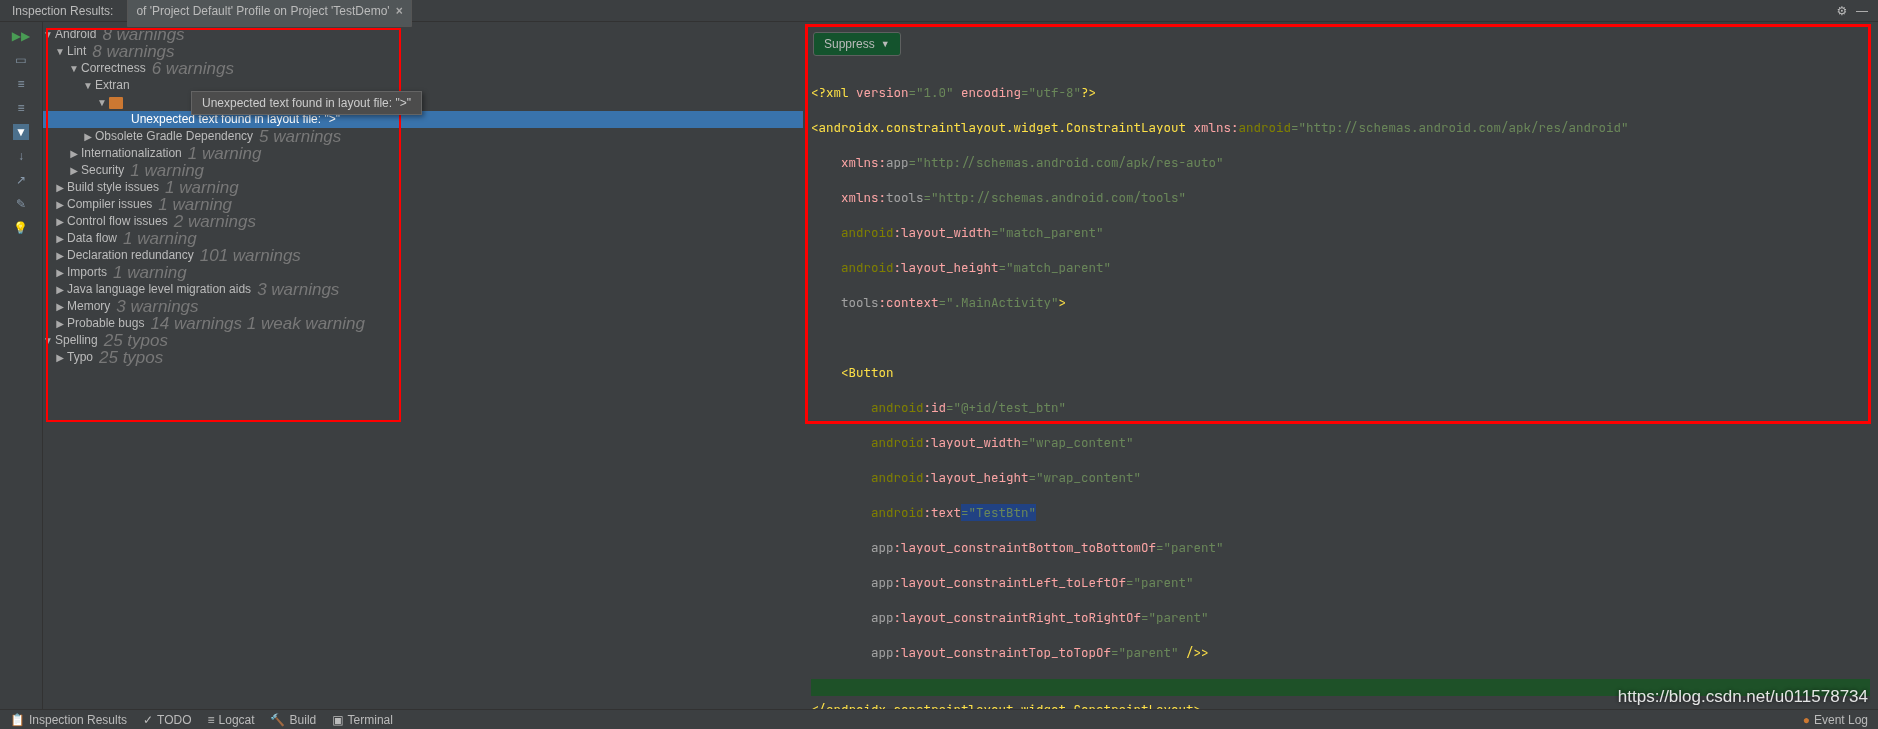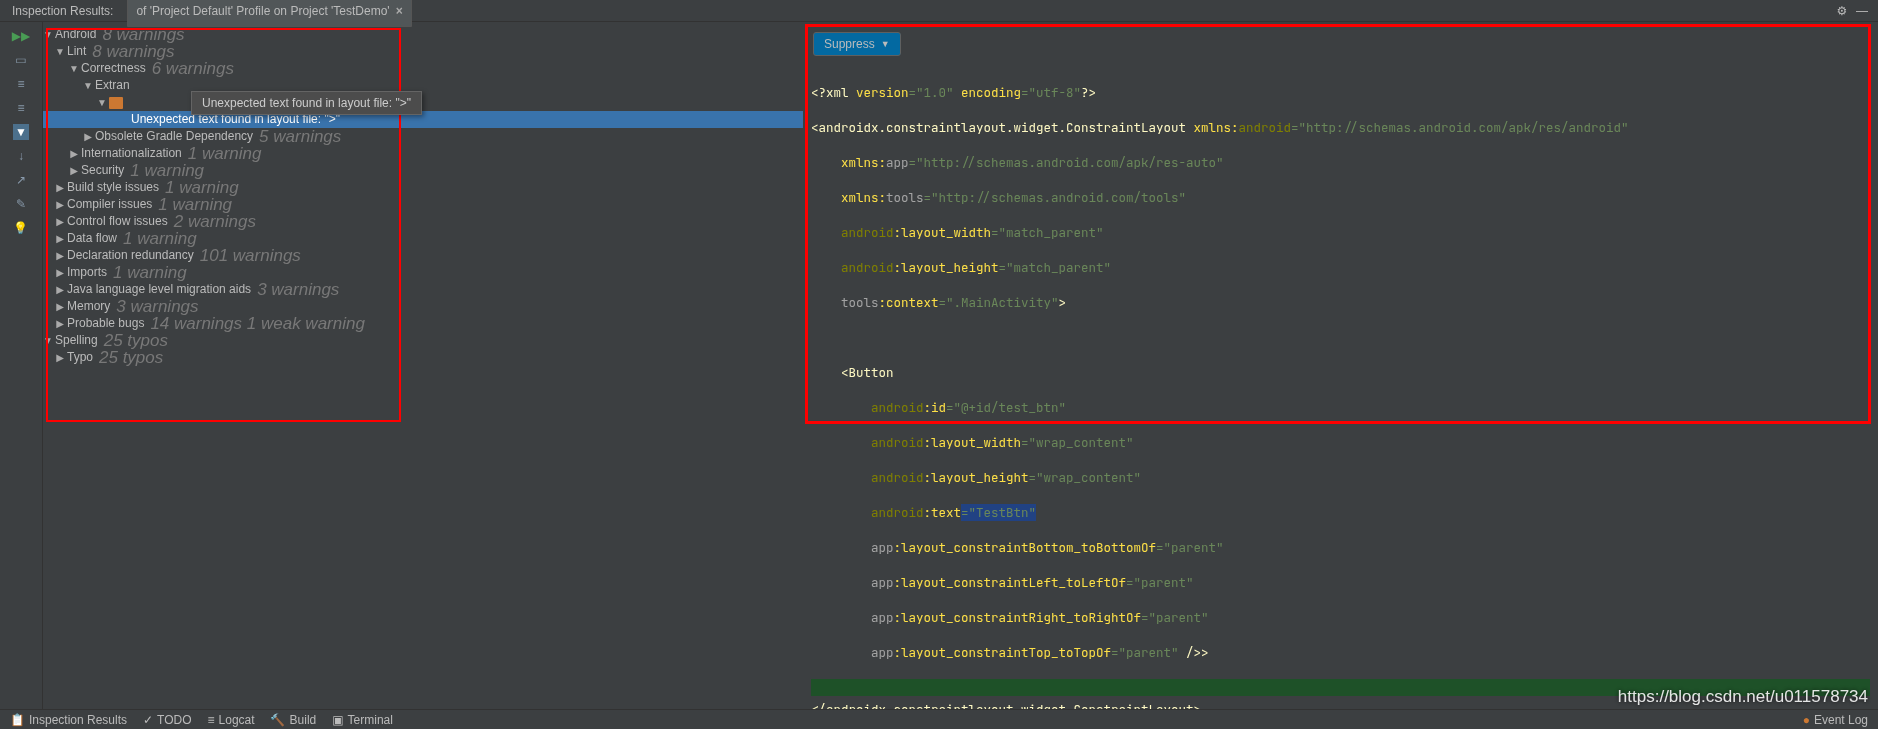--- a/index.html
+++ b/index.html
@@ -28,25 +28,25 @@
 .pad-1 { padding-left:12px; }
 .pad-2 { padding-left:26px; }
 .pad-3 { padding-left:40px; }
 .pad-4 { padding-left:54px; }
 .pad-5 { padding-left:68px; }
 .selected-row { background:#3973ac; color:#ffffff; }
 .selected-row .label { color:#ffffff; }
 .right-panel { flex:1; display:flex; flex-direction:column; position:relative; }
 .red-box-right { position:absolute; top:2px; left:2px; right:7px; height:400px; border:3px solid #ff0000; pointer-events:none; z-index:10;}
 .suppress-bar { padding:10px 10px 4px 10px; }
-.suppress-btn { background:#0369a1; border:1px solid #5e6060; color:#bbbbbb; padding:4px 10px; border-radius:3px; display:inline-flex; align-items:center; gap:6px; }
+.suppress-btn { background:#14532d; border:1px solid #5e6060; color:#bbbbbb; padding:4px 10px; border-radius:3px; display:inline-flex; align-items:center; gap:6px; }
 .code-area { padding:6px 8px; font-family:"JetBrains Mono","Consolas",monospace; font-size:12.5px; line-height:17.5px; white-space:pre; }
 .code-line { min-height:17.5px; }
-.c-tag { color:#fef9c3; }
-.c-attr { color:#fde047; }
+.c-tag { color:#fde047; }
+.c-attr { color:#fca5a5; }
 .c-attr-prefix { color:#a3a3a3; }
 .c-attr-android { color:#808000; }
 .c-str { color:#6a8759; }
 .hl-green { background:#1e5128; display:inline-block; width:100%; height:17.5px; }
 .hl-attr-val { background:#214283; }
 .tooltip { position:absolute; top:69px; left:148px; background:#4c4c4c; border:1px solid #646464; padding:4px 10px; color:#cccccc; box-shadow:2px 2px 5px rgba(0,0,0,0.4); z-index:50; }
 .bottom-bar { position:absolute; bottom:0; left:0; right:0; height:20px; background:#3c3f41; border-top:1px solid #323232; display:flex; align-items:center; padding:0 10px; gap:16px; }
 .bottom-item { display:flex; align-items:center; gap:4px; color:#bbbbbb; }
 .bottom-bar .flex { flex:1; }
 .watermark { position:absolute; right:10px; bottom:22px; color:#eeeeee; font-size:17px; text-shadow:0 0 4px rgba(0,0,0,0.8); opacity:0.95; z-index:100;padding-left:23px;}

